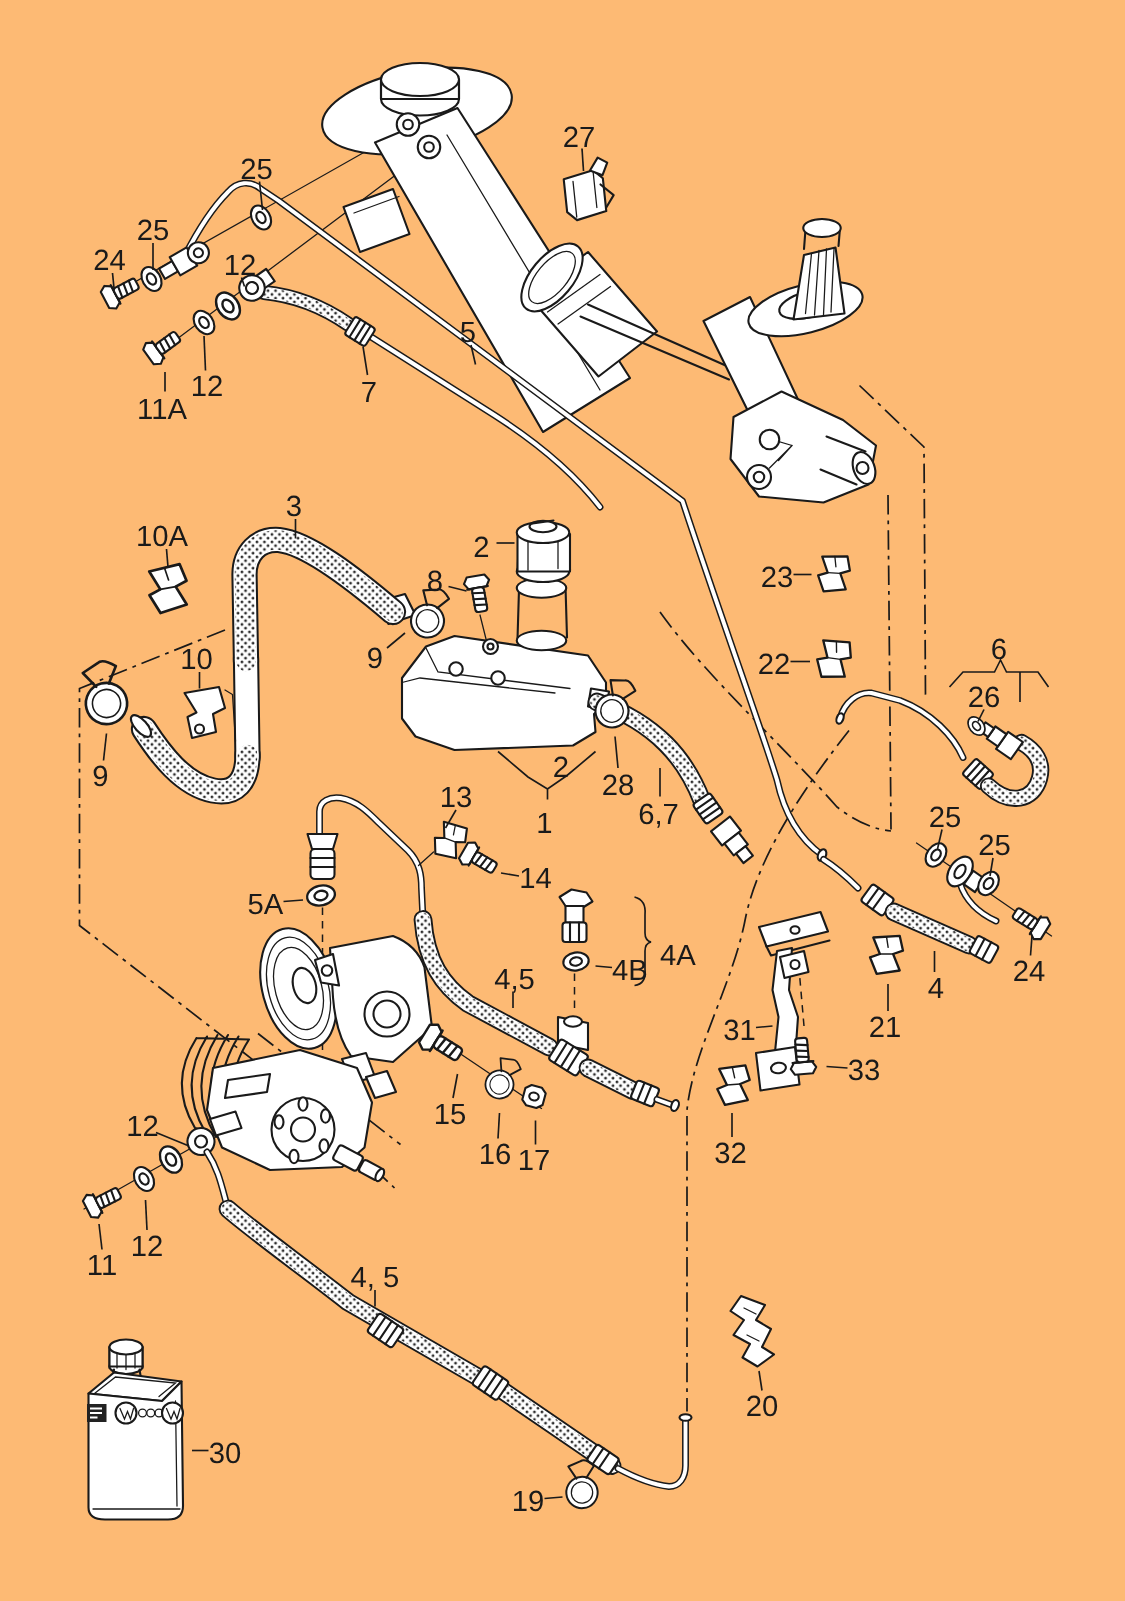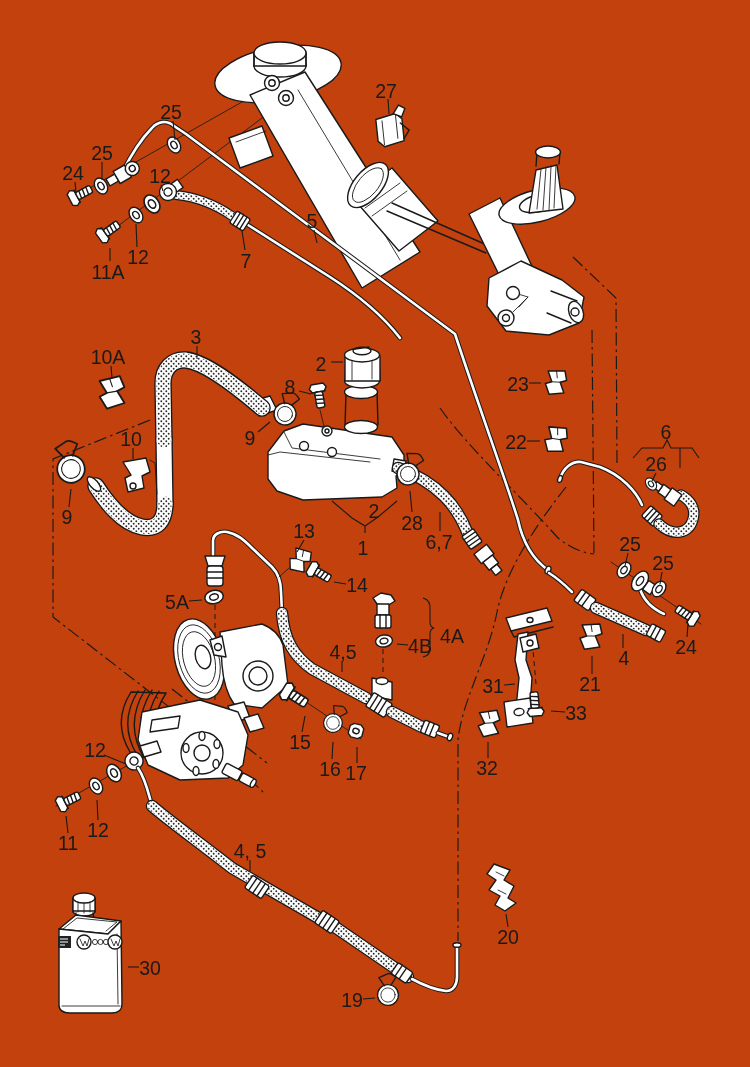--- a/index.html
+++ b/index.html
@@ -1,16 +1,16 @@
 <!DOCTYPE html>
 <html><head>
 <meta charset="utf-8">
 <style>
   html,body{margin:0;padding:0;background:#fff;}
-  #stage{width:750px;height:1067px;position:relative;background:#c2410c;}
+  #stage{width:750px;height:1067px;position:relative;background:#fdba74;}
   svg{display:block}
   .ln{fill:none;stroke:#1a1a1a;stroke-width:1.4;stroke-linejoin:round;stroke-linecap:round}
   .fw{fill:#ffffff;stroke:#1a1a1a;stroke-width:1.4;stroke-linejoin:round}
   .thin{fill:none;stroke:#1a1a1a;stroke-width:0.85;stroke-linecap:round}
   .dashdot{fill:none;stroke:#1a1a1a;stroke-width:1.15;stroke-dasharray:13 4 2.5 4}
   .dash{fill:none;stroke:#1a1a1a;stroke-width:1;stroke-dasharray:5 4}
   .tb{fill:none;stroke:#1a1a1a;stroke-linecap:round}
   .tw{fill:none;stroke:#ffffff;stroke-linecap:round}
   .td{fill:none;stroke:url(#dots);stroke-linecap:round}
   .pb{fill:none;stroke:#1a1a1a;stroke-width:4.6;stroke-linecap:round;stroke-linejoin:round}

